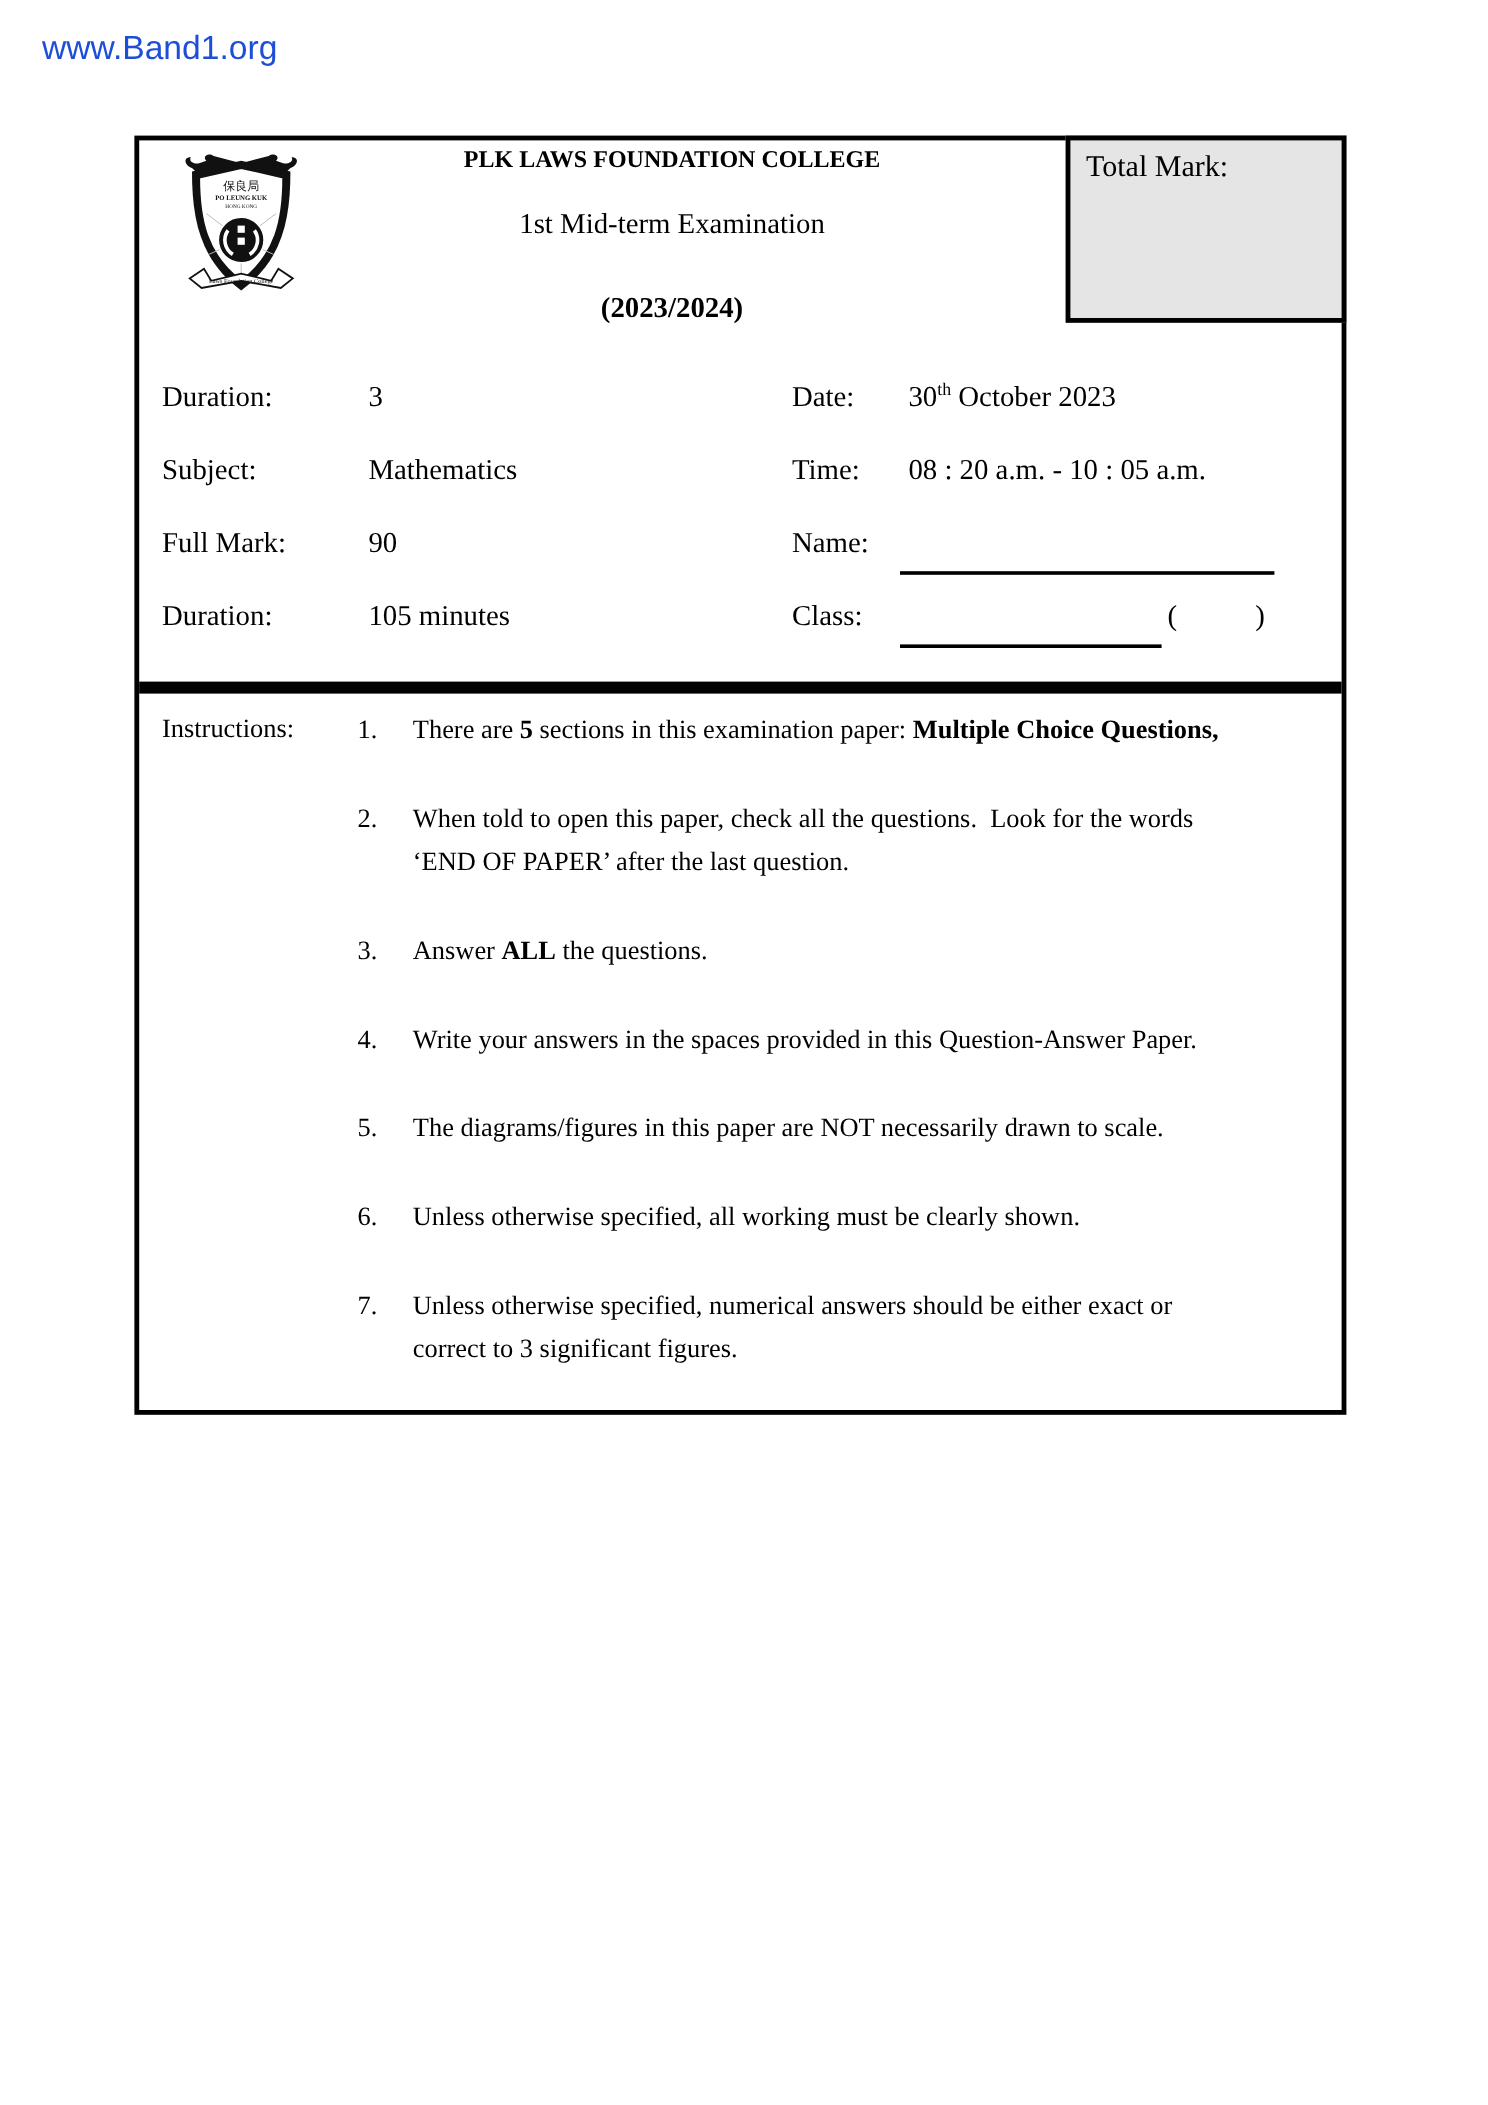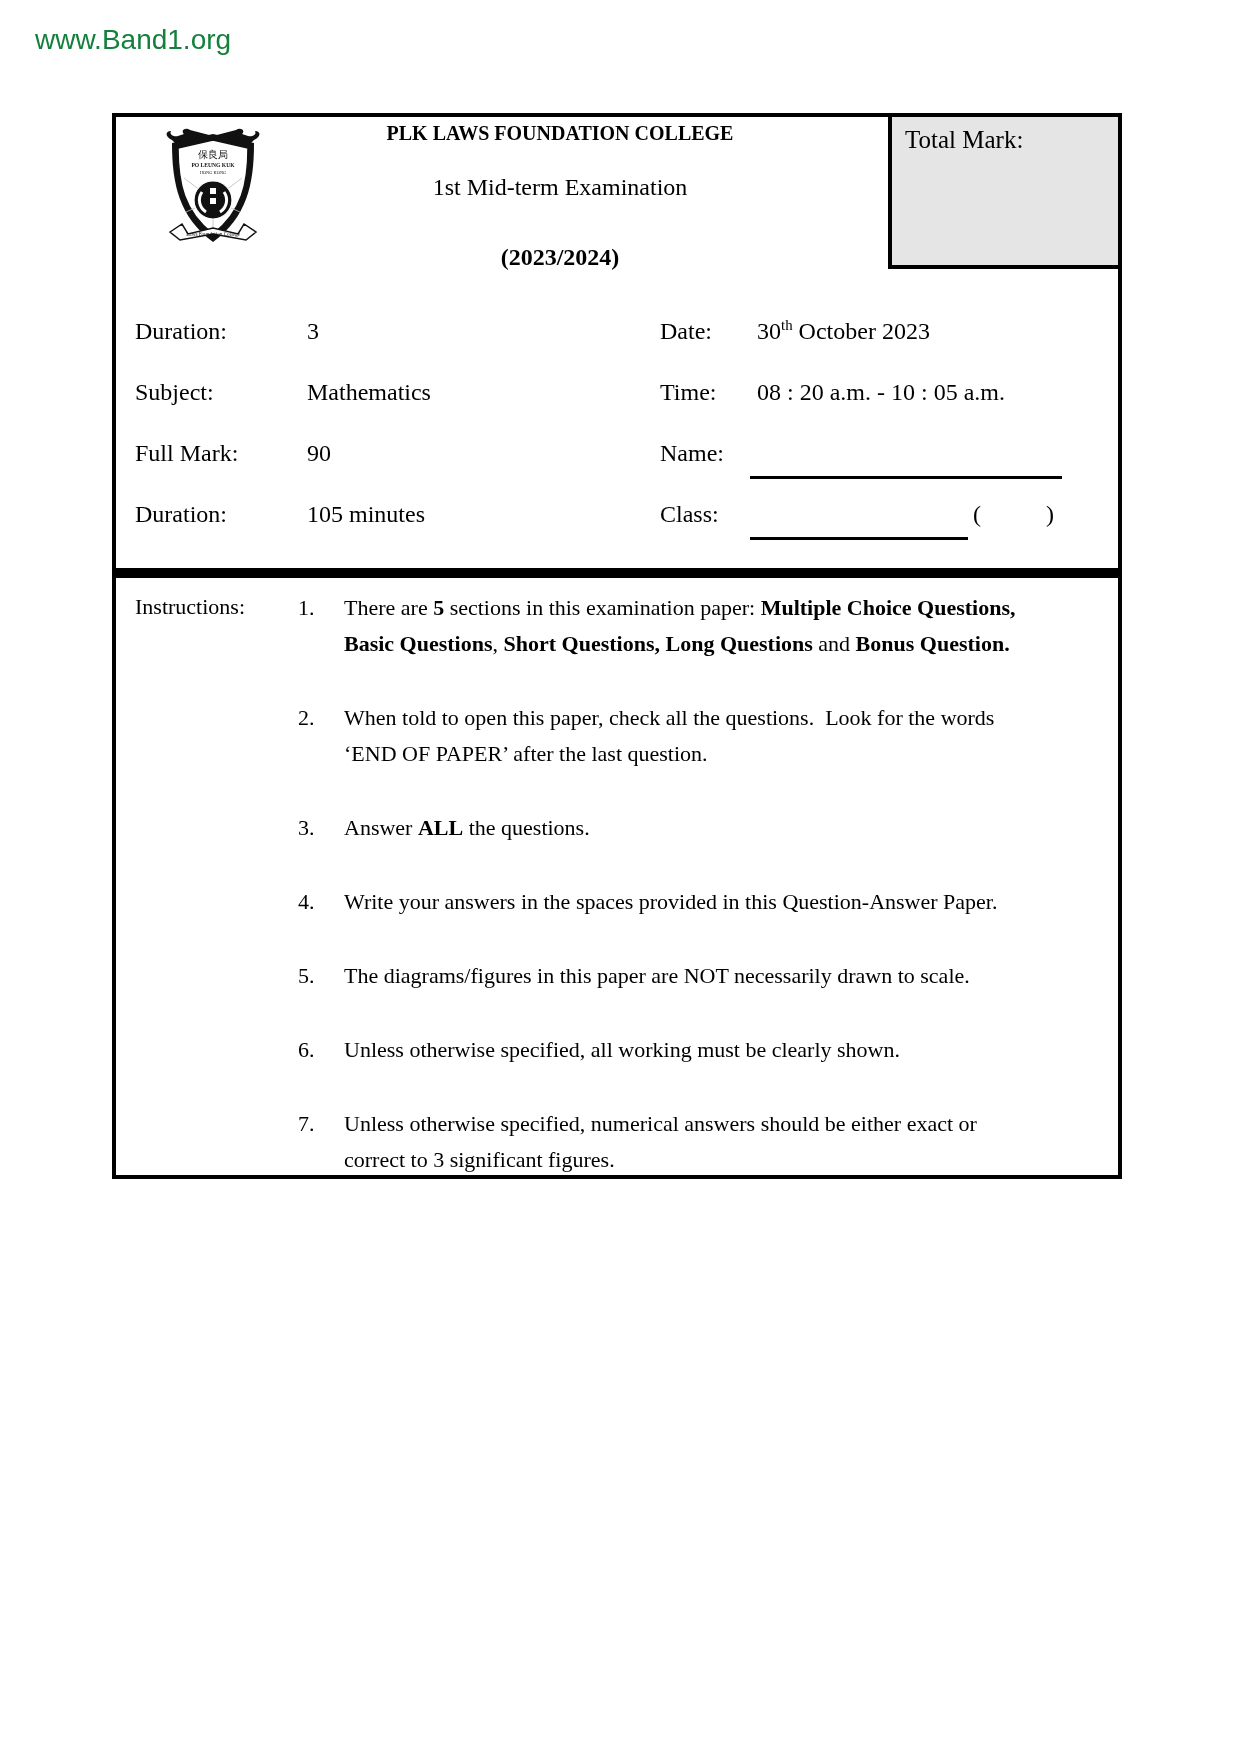--- a/index.html
+++ b/index.html
@@ -10,21 +10,21 @@
     background: #ffffff;
     font-family: "Liberation Serif", "DejaVu Serif", serif;
     color: #000000;
     overflow: hidden;
   }
   .watermark {
     position: absolute;
     left: 35px; top: 24px;
     font-family: "Liberation Sans", "DejaVu Sans", sans-serif;
     font-size: 28px;
-    color: #15803d;
+    color: #1d4ed8;
   }
   .main-box {
     position: absolute;
     left: 112px; top: 113px;
     width: 1010px; height: 1066px;
     border: 4px solid #000000;
     box-sizing: border-box;
   }
   .total-mark-box {
     position: absolute;
@@ -34,21 +34,21 @@
     box-sizing: border-box;
     background: #e5e5e5;
   }
   .total-mark-label {
     position: absolute;
     left: 13px; top: 9px;
     font-size: 25px;
   }
   .logo-wrap {
     position: absolute;
-    left: 162px; top: 128px;
+    left: 150px; top: 128px;
     width: 102px; height: 122px;
   }
   .title-block {
     position: absolute;
     left: 240px; top: 118px;
     width: 640px;
     text-align: center;
   }
   .school-name { font-size: 20px; font-weight: bold; line-height: 30px; }
   .exam-title  { font-size: 24px; font-weight: normal; line-height: 28px; margin-top: 25px; }
@@ -163,21 +163,20 @@
   <div class="paren-close">)</div>
 
   <div class="divider"></div>
 
   <div class="instructions-label">Instructions:</div>
   <div class="instructions-list">
       <div class="instr-item">
         <div class="instr-num">1.</div>
         <div class="instr-body">
           <div class="instr-line"><span>There are </span><span class="b">5</span><span> sections in this examination paper: </span><span class="b">Multiple Choice Questions,</span></div>
-          <div class="instr-line"><span class="b">Basic Questions</span><span>, </span><span class="b">Short Questions, Long Questions</span><span> and </span><span class="b">Bonus Question.</span></div>
         </div>
       </div>
       <div class="instr-item">
         <div class="instr-num">2.</div>
         <div class="instr-body">
           <div class="instr-line"><span>When told to open this paper, check all the questions.&nbsp; Look for the words</span></div>
           <div class="instr-line"><span>‘END OF PAPER’ after the last question.</span></div>
         </div>
       </div>
       <div class="instr-item">

